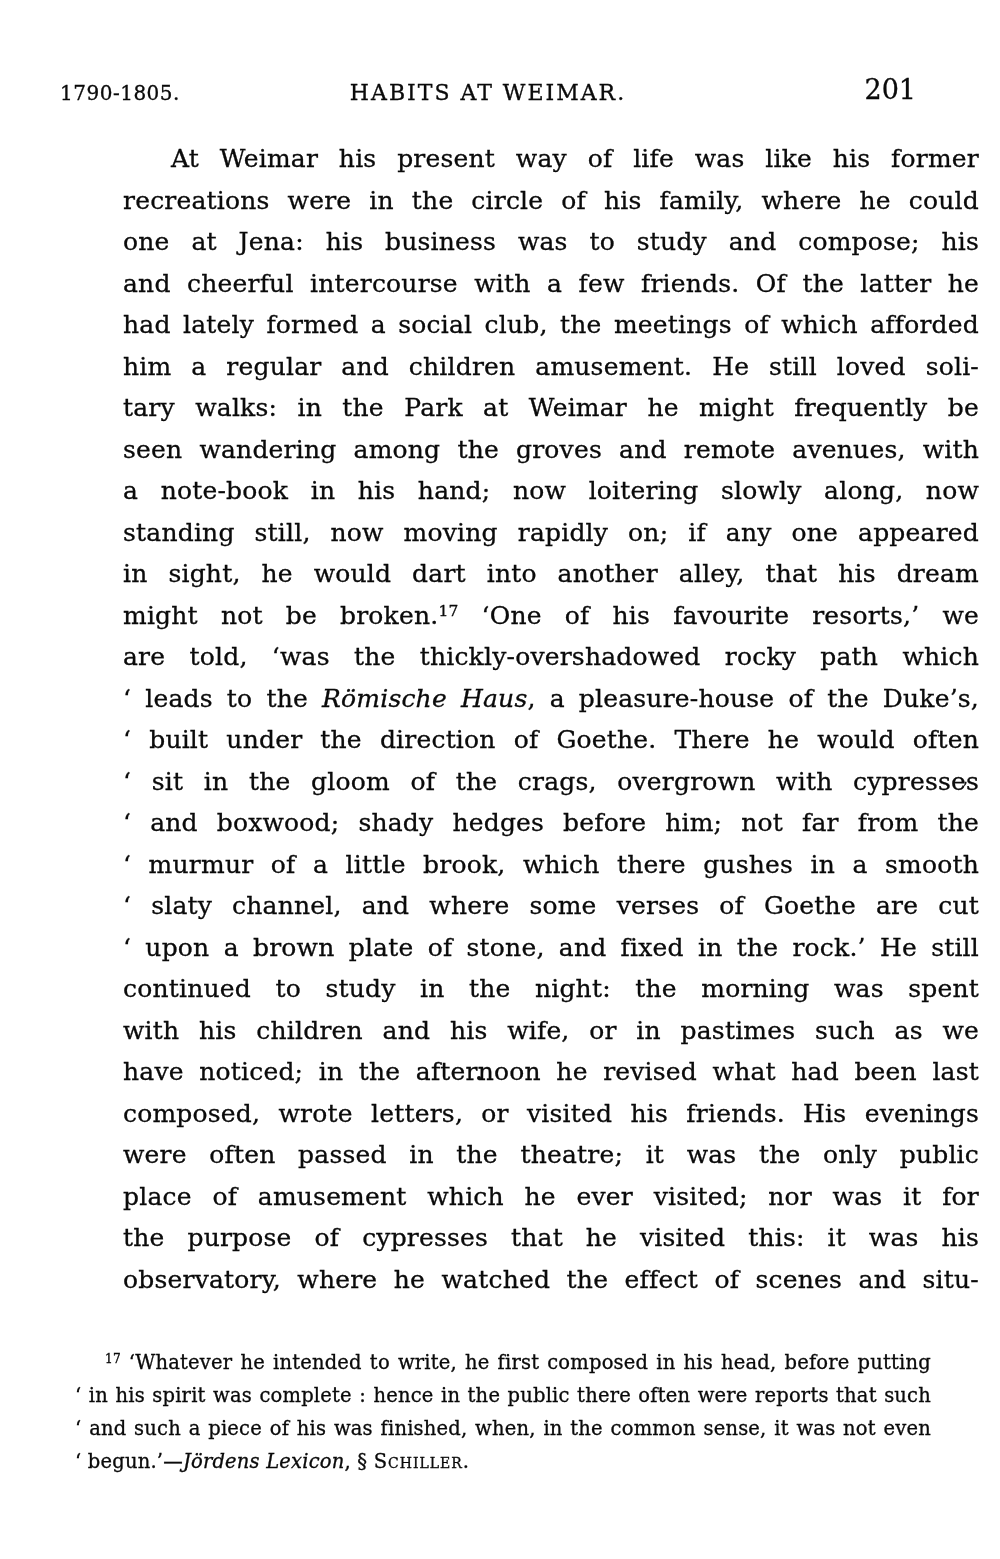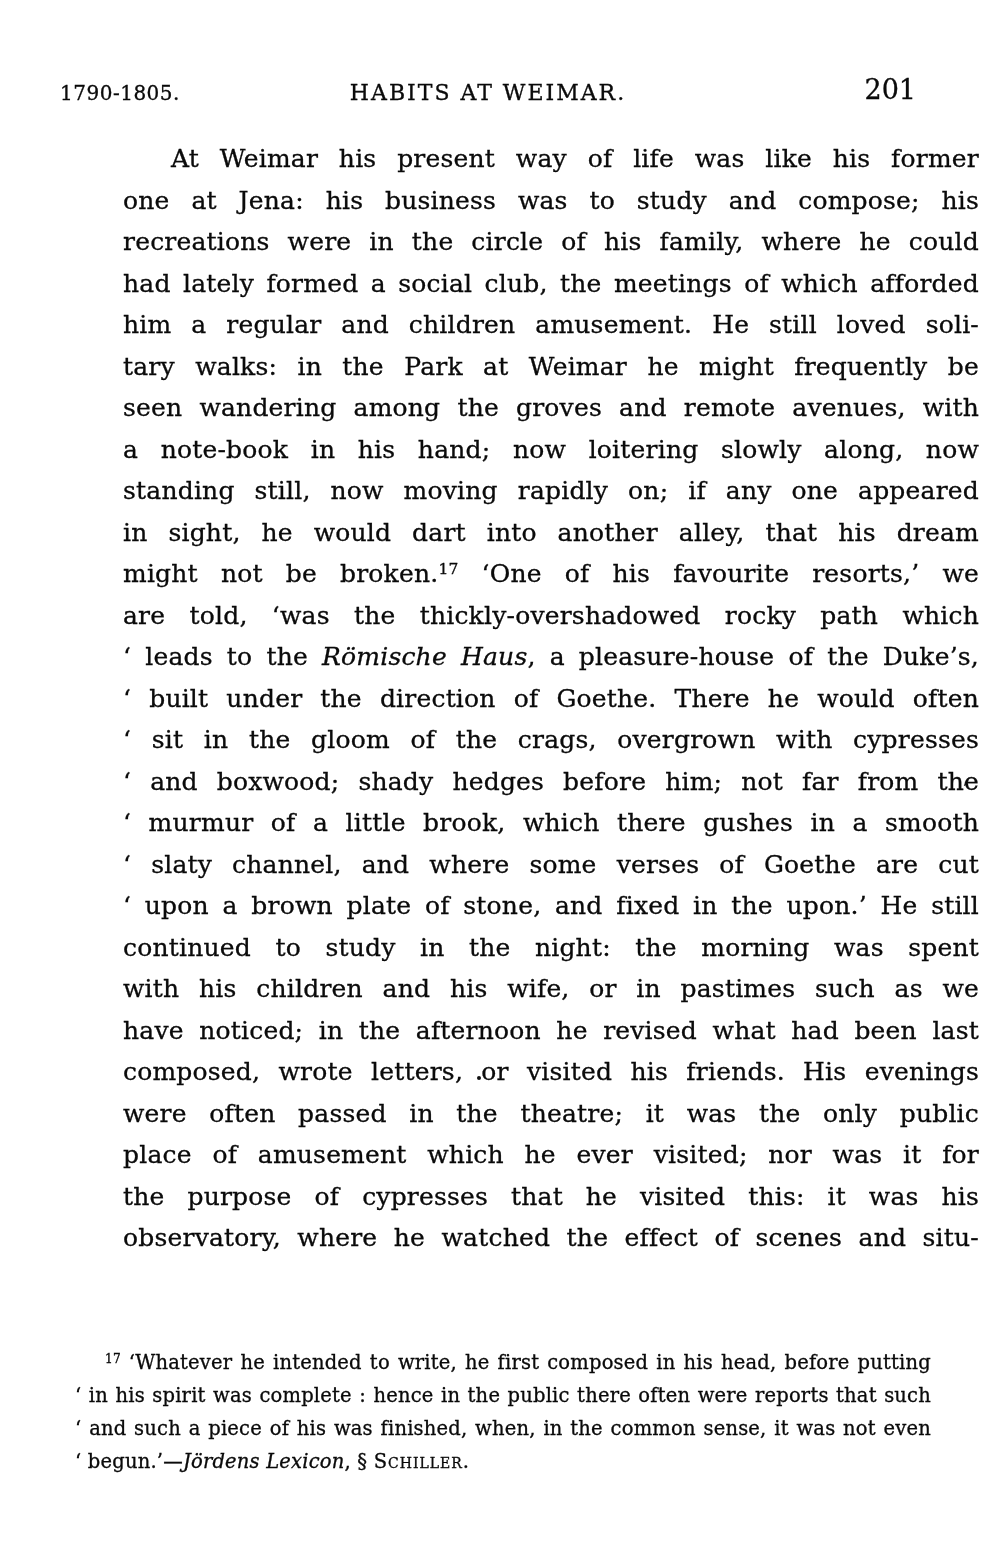--- a/index.html
+++ b/index.html
@@ -74,38 +74,39 @@
 <div class="page">
 
   <div class="header">
     <span class="h-left">1790-1805.</span>
     <span class="h-center">HABITS AT WEIMAR.</span>
     <span class="h-right">201</span>
   </div>
 
   <div class="body-block" id="body-lines">
       <div class="tline indent"><span>At Weimar his present way of life was like his former</span></div>
+      <div class="tline"><span>recreations were in the circle of his family, where he could</span></div>
       <div class="tline"><span>one at Jena: his business was to study and compose; his</span></div>
-      <div class="tline"><span>recreations were in the circle of his family, where he could</span></div>
+      <div class="tline"><span>and cheerful intercourse with a few friends. Of the latter he</span></div>
       <div class="tline"><span>had lately formed a social club, the meetings of which afforded</span></div>
       <div class="tline"><span>him a regular and children amusement. He still loved soli-</span></div>
       <div class="tline"><span>tary walks: in the Park at Weimar he might frequently be</span></div>
       <div class="tline"><span>seen wandering among the groves and remote avenues, with</span></div>
       <div class="tline"><span>a note-book in his hand; now loitering slowly along, now</span></div>
       <div class="tline"><span>standing still, now moving rapidly on; if any one appeared</span></div>
       <div class="tline"><span>in sight, he would dart into another alley, that his dream</span></div>
       <div class="tline"><span>might not be broken.</span><span class="sup">17</span><span> ‘One of his favourite resorts,’ we</span></div>
       <div class="tline"><span>are told, ‘was the thickly-overshadowed rocky path which</span></div>
       <div class="tline"><span>‘ leads to the </span><span class="it">Römische Haus</span><span>, a pleasure-house of the Duke’s,</span></div>
       <div class="tline"><span>‘ built under the direction of Goethe. There he would often</span></div>
       <div class="tline"><span>‘ sit in the gloom of the crags, overgrown with cypresses</span></div>
       <div class="tline"><span>‘ and boxwood; shady hedges before him; not far from the</span></div>
       <div class="tline"><span>‘ murmur of a little brook, which there gushes in a smooth</span></div>
       <div class="tline"><span>‘ slaty channel, and where some verses of Goethe are cut</span></div>
-      <div class="tline"><span>‘ upon a brown plate of stone, and fixed in the upon.’ He still</span></div>
+      <div class="tline"><span>‘ upon a brown plate of stone, and fixed in the rock.’ He still</span></div>
       <div class="tline"><span>continued to study in the night: the morning was spent</span></div>
       <div class="tline"><span>with his children and his wife, or in pastimes such as we</span></div>
       <div class="tline"><span>have noticed; in the afternoon he revised what had been last</span></div>
       <div class="tline"><span>composed, wrote letters, or visited his friends. His evenings</span></div>
       <div class="tline"><span>were often passed in the theatre; it was the only public</span></div>
       <div class="tline"><span>place of amusement which he ever visited; nor was it for</span></div>
       <div class="tline"><span>the purpose of cypresses that he visited this: it was his</span></div>
       <div class="tline"><span>observatory, where he watched the effect of scenes and situ-</span></div>
     </div>
 

